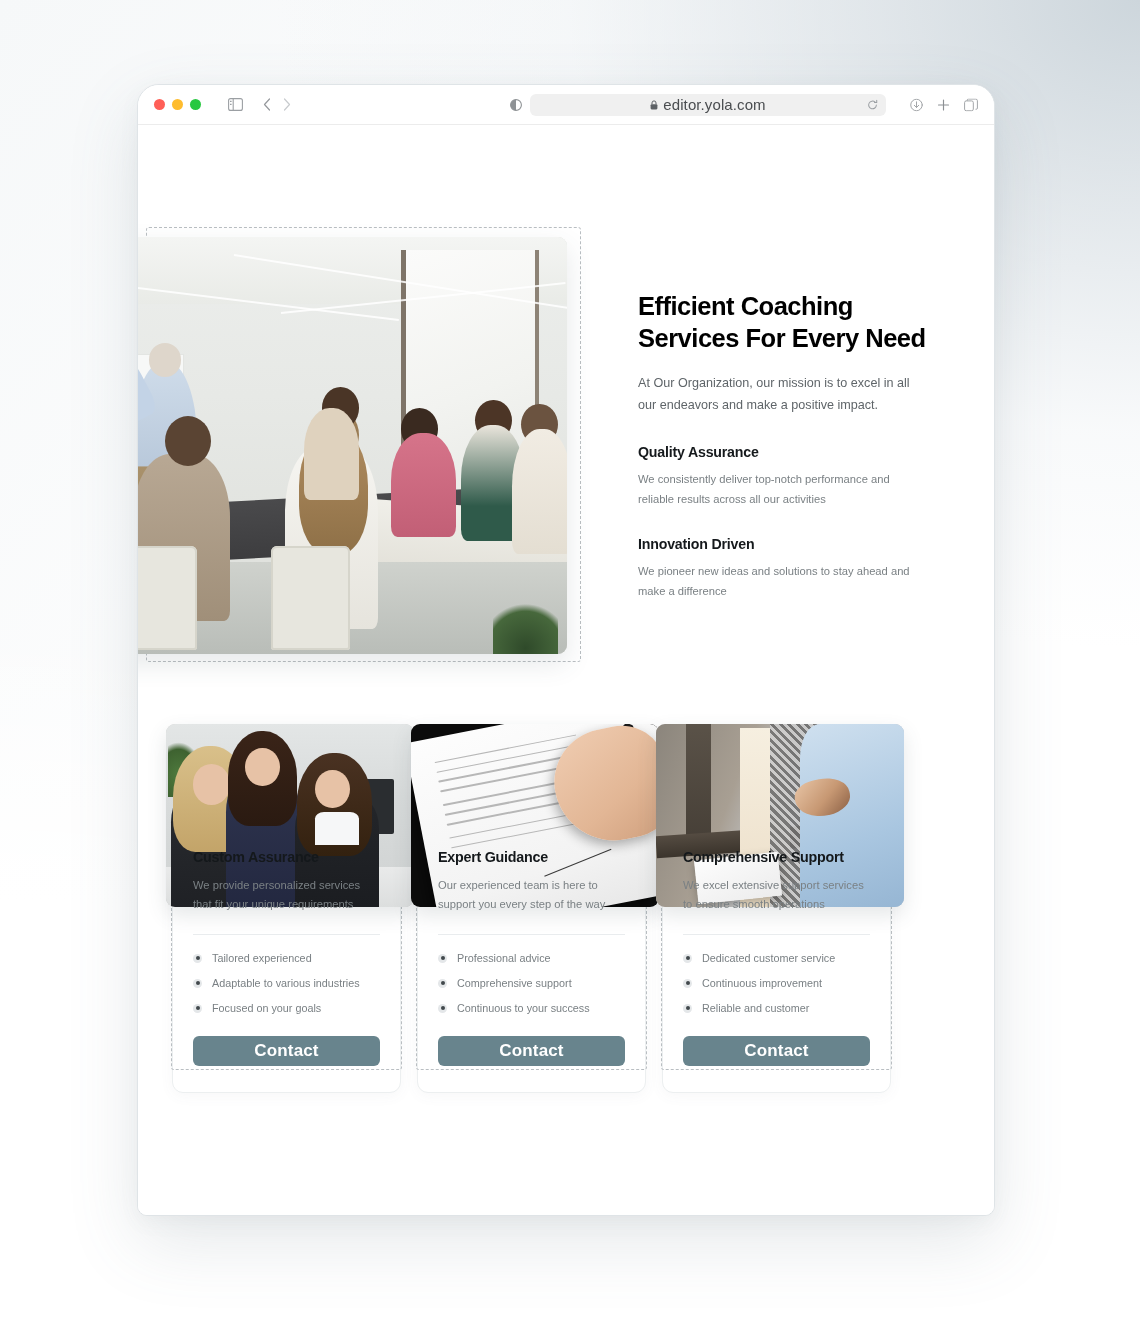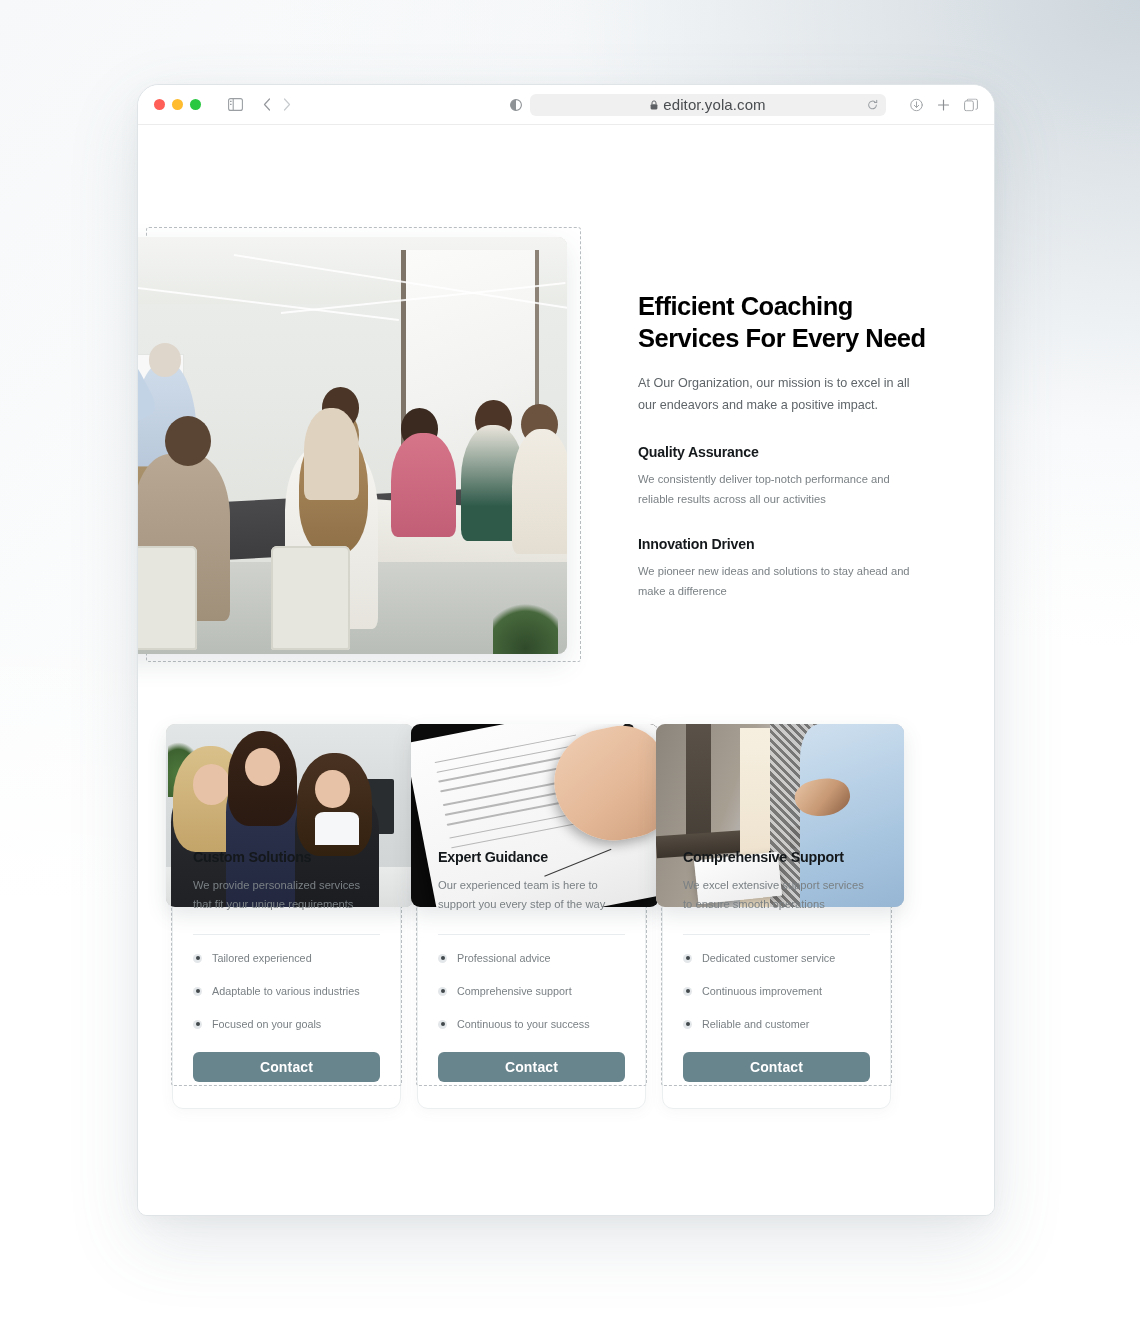--- a/index.html
+++ b/index.html
@@ -245,21 +245,21 @@
   }
 
   .card-list li {
     display: flex;
     align-items: center;
     gap: 10px;
     font-size: 10.8px;
     color: #7a8084;
     line-height: 1.2;
   }
-  .card-list li + li { margin-top: 20px; }
+  .card-list li + li { margin-top: 12px; }
 
   .bullet {
     width: 9px; height: 9px;
     border-radius: 50%;
     background: #e4e7e9;
     display: inline-flex;
     align-items: center;
     justify-content: center;
     flex: 0 0 auto;
   }
@@ -274,21 +274,21 @@
   .contact-btn {
     position: relative;
     margin-top: 21px;
     width: 100%;
     height: 30px;
     border: none;
     border-radius: 6px;
     background: #68848d;
     color: #ffffff;
     font-family: "Liberation Sans", sans-serif;
-    font-size: 14px;
+    font-size: 17px;
     font-weight: 700;
     letter-spacing: 0.15px;
     cursor: pointer;
   }
 
   
   .photo { position: absolute; inset: 0; }
 
   
   .photo-meeting {
@@ -588,21 +588,21 @@
             <div class="pw-face" style="left:11%; top:22%; width:15%; height:22%;"></div>
             <div class="pw-body" style="left:24%; width:30%; height:74%; background:linear-gradient(180deg,#2f3550 0%,#232840 100%);"></div>
             <div class="pw-hair" style="left:25%; top:4%; width:28%; height:52%; background:linear-gradient(180deg,#3a2418 0%,#2a1a11 100%);"></div>
             <div class="pw-face" style="left:32%; top:13%; width:14%; height:21%;"></div>
             <div class="pw-body" style="left:52%; width:34%; height:62%; background:linear-gradient(180deg,#24262a 0%,#1b1d21 100%);"></div>
             <div class="pw-hair" style="left:53%; top:16%; width:30%; height:56%; background:linear-gradient(180deg,#4a3222 0%,#33210f 100%);"></div>
             <div class="pw-face" style="left:60%; top:25%; width:14%; height:21%;"></div>
             <div class="pw-body" style="left:60%; bottom:34%; width:18%; height:18%; background:#f6f7f8; border-radius:20% 20% 0 0;"></div>
           </div>
         </div>
-        <h3 class="card-title">Custom Solutions</h3>
+        <h3 class="card-title">Custom Assurance</h3>
         <p class="card-text">We provide personalized services that fit your unique requirements</p>
         <div class="card-divider"></div>
         <ul class="card-list">
           <li>
               <span class="bullet"></span>
               <span>Tailored experienced</span>
             </li>
           <li>
               <span class="bullet"></span>
               <span>Adaptable to various industries</span>

